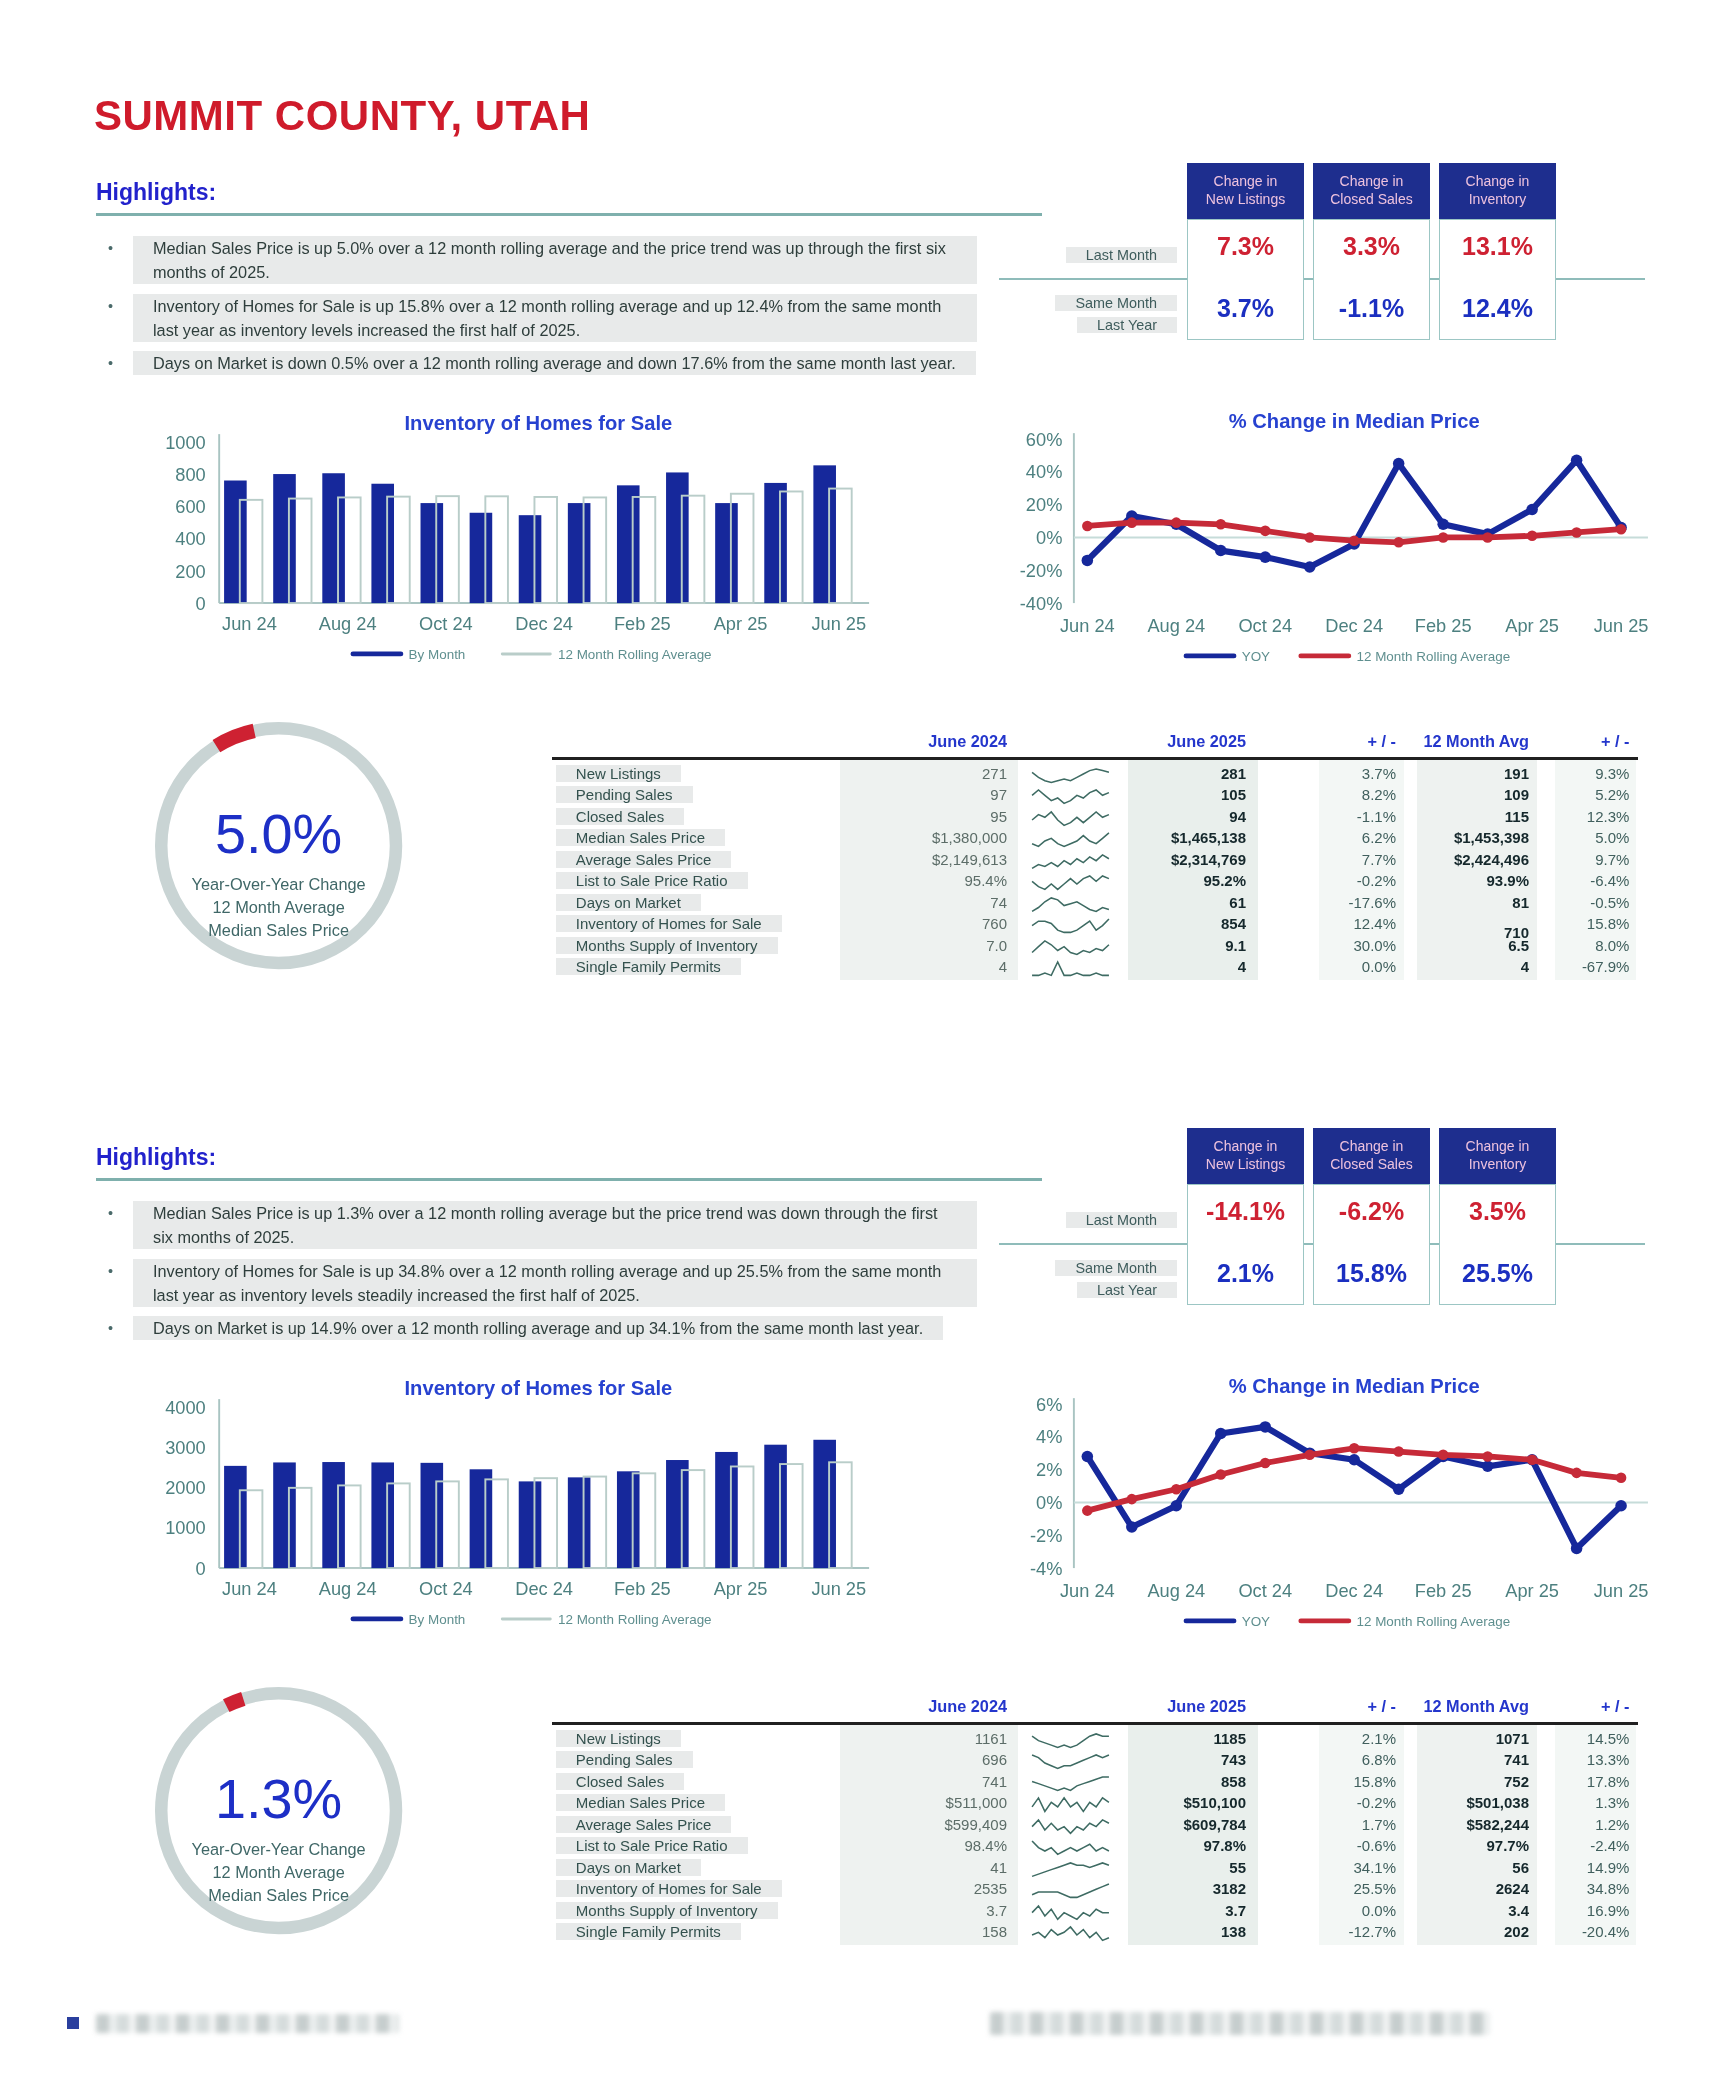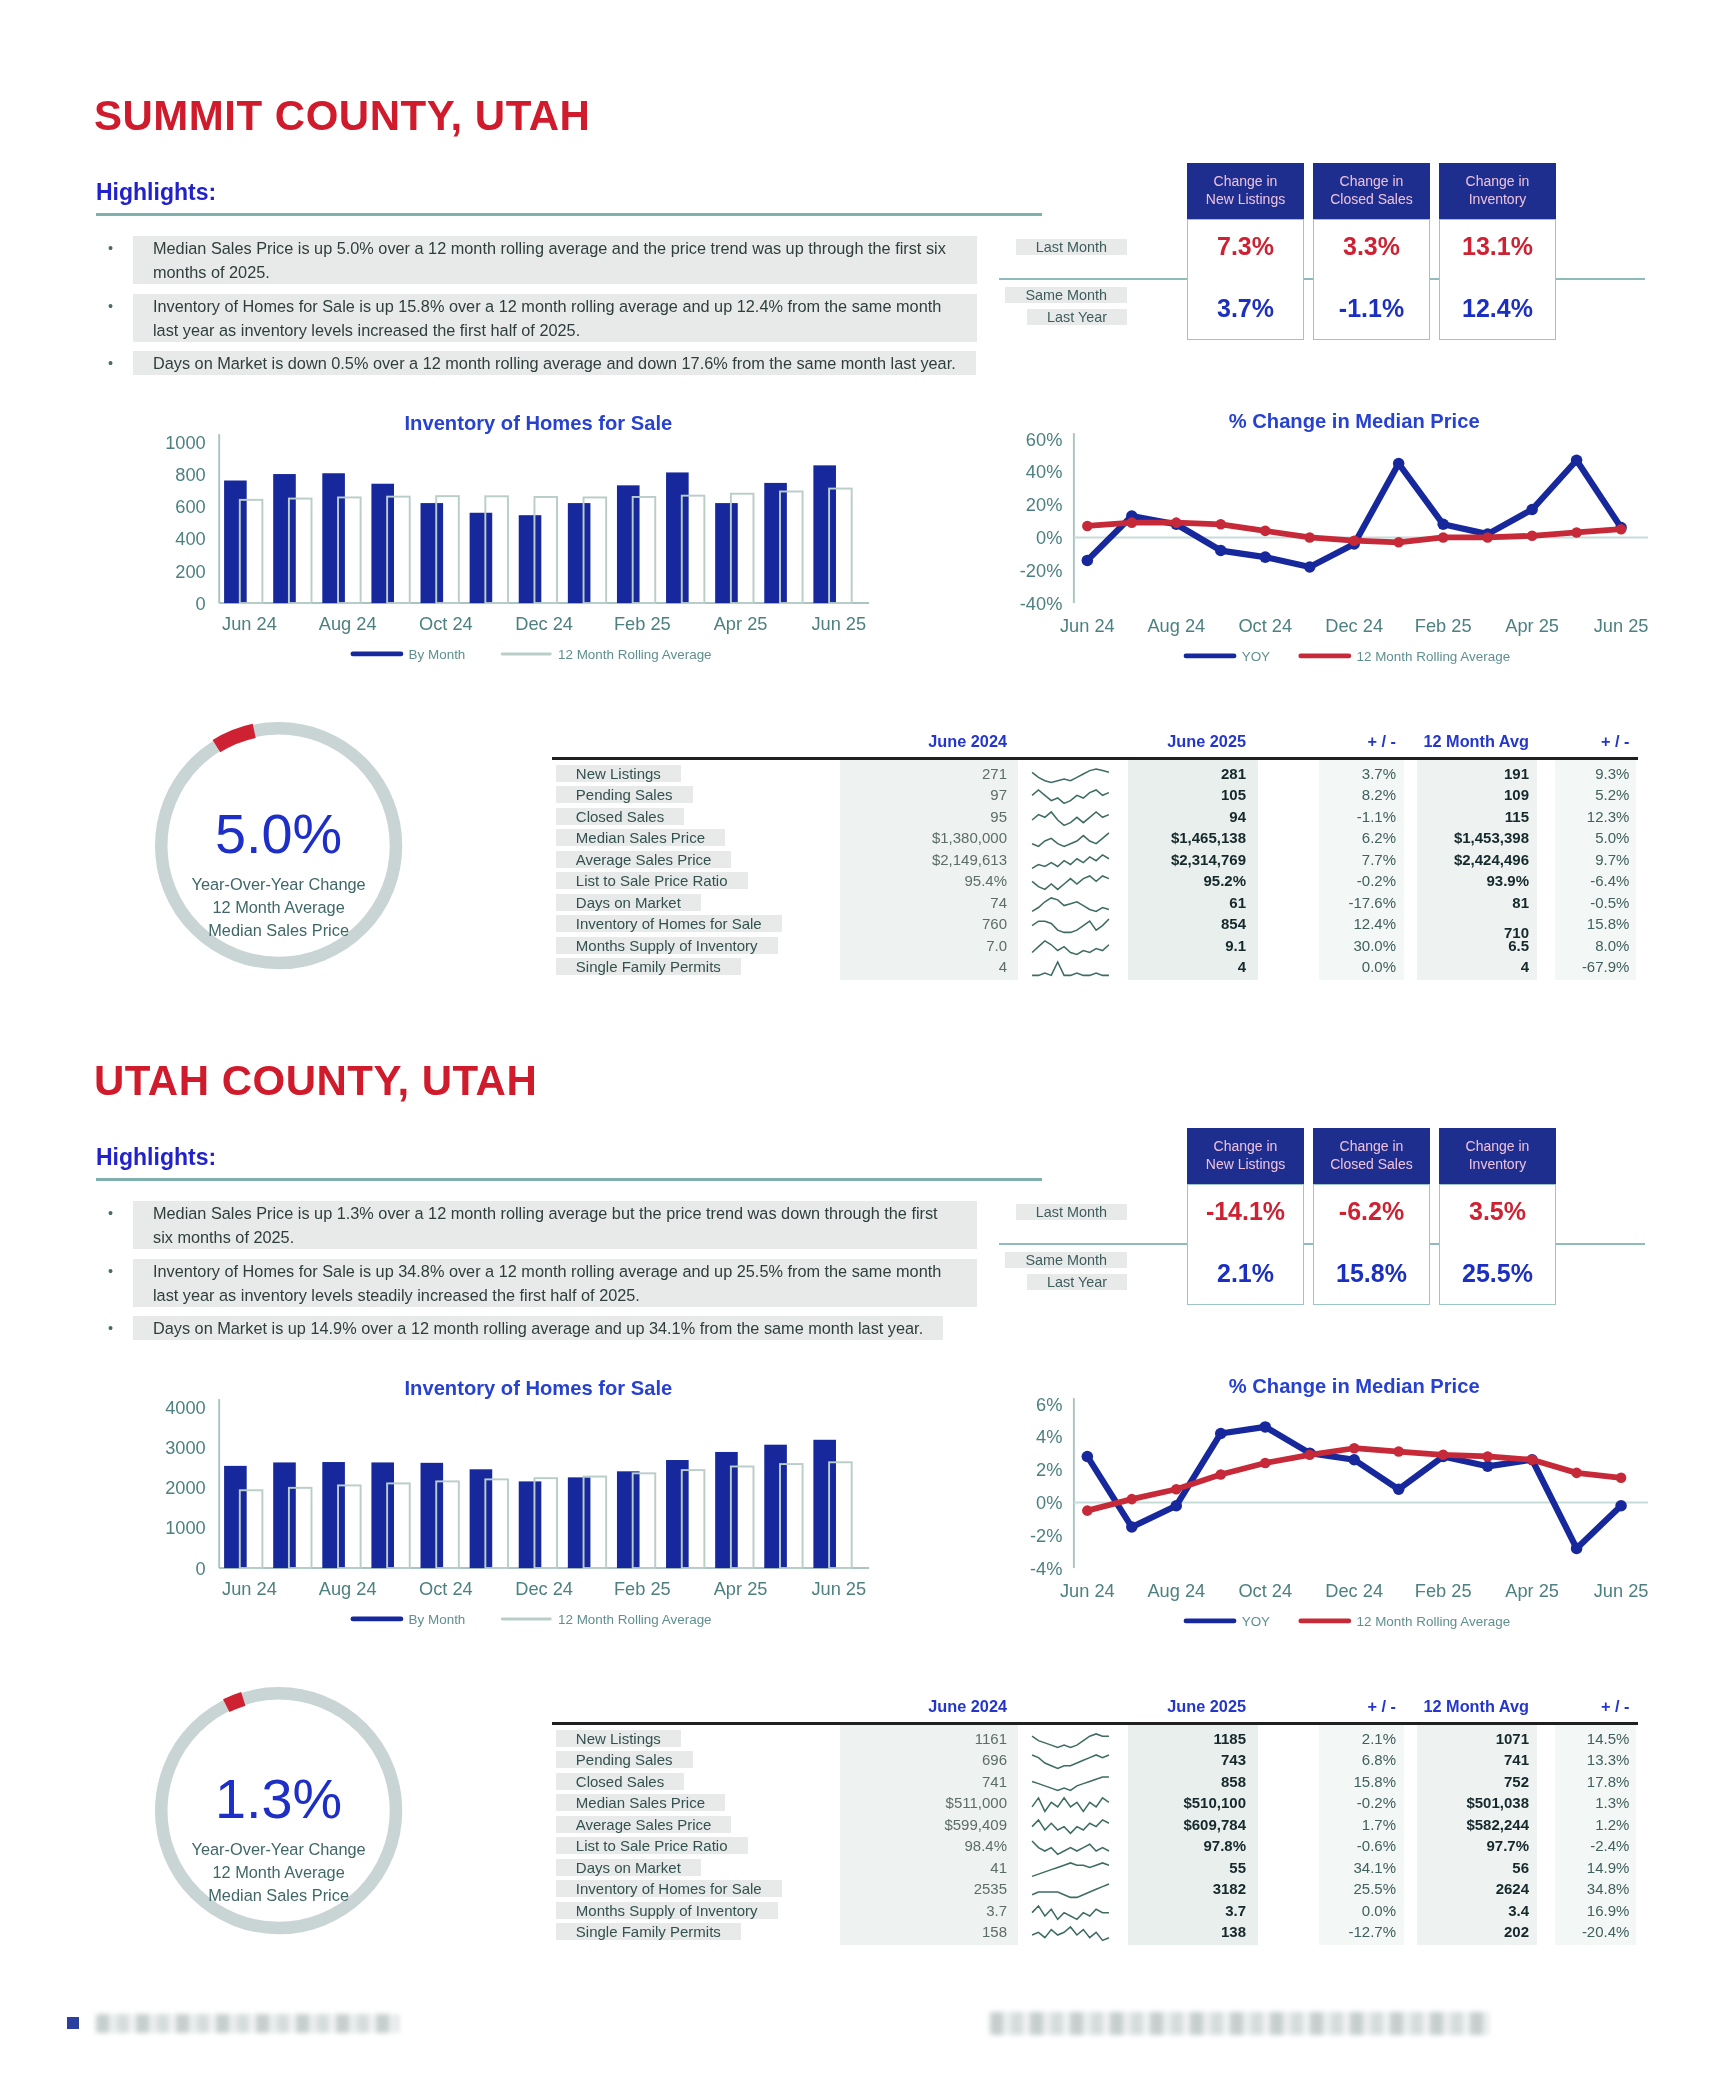--- a/index.html
+++ b/index.html
@@ -21,21 +21,21 @@
   .hl{background:rgba(165,172,170,.25);padding:0 20px;box-decoration-break:clone;}
   
   .ct-header{position:absolute;top:163px;width:117px;height:56px;background:#1e2e8e;
     color:#eec2de;font-size:14px;text-align:center;padding-top:8.6px;box-sizing:border-box;line-height:18px;}
   .ct-header span{display:block;}
   .ct-box{position:absolute;top:219px;width:117px;height:121px;border:1.4px solid #9cc6c4;box-sizing:border-box;background:#fff;}
   .ct-val{position:absolute;width:117px;text-align:center;font-size:25px;font-weight:700;}
   .ct-val.r1{top:232px;color:#ce2132;}
   .ct-val.r2{top:294px;color:#1b2fc0;}
   .c0{left:1187px}.c1{left:1313px}.c2{left:1439px}
-  .ct-label{position:absolute;left:949px;width:178px;text-align:right;font-size:14.4px;color:#3e5c5c;line-height:22px;}
+  .ct-label{position:absolute;left:999px;width:178px;text-align:right;font-size:14.4px;color:#3e5c5c;line-height:22px;margin-top:8px;}
   .ct-label.l1{top:236px}
   .ct-label.l2{top:284px}
   .ct-divider{position:absolute;left:999px;top:278px;width:646px;height:1.9px;background:#8fbcba;}
   
   .chart-slot{position:absolute;}
   .bar-slot{left:144px;top:413px;width:759px;height:264px;}
   .line-slot{left:999px;top:413px;width:672px;height:264px;}
   .gauge-slot{left:142px;top:711px;width:279px;height:279px;position:absolute;}
   .chart-title{font-size:21px;font-weight:600;fill:#2742d0;}
   .tick{font-size:19px;fill:#4d8080;}
@@ -314,21 +314,20 @@
       <div class="st-val v-teal" style="top: 226px; right: 242px;">0.0%</div>
       <div class="st-val v-bold" style="top: 226px; right: 109px;">4</div>
       <div class="st-val v-teal" style="top: 226px; right: 8.6px;">-67.9%</div>
       <svg width="81" height="17.3" style="position:absolute;left:478px;top:228px" viewBox="0 0 84 18">
         <polyline points="2,16 8.666666666666666,16 15.333333333333332,13.666666666666668 22,16 28.666666666666664,2 35.333333333333336,16 42,16 48.66666666666667,13.666666666666668 55.33333333333333,16 62,16 68.66666666666667,13.666666666666668 75.33333333333333,16 82,16" fill="none" stroke="#3e6b63" stroke-width="1.6"></polyline>
       </svg>
     </div>
 </div>
 
 <div class="county" style="top:965px">
-  <h1 class="county-title">UTAH COUNTY, UTAH</h1>
   <div class="hl-label">Highlights:</div>
   <div class="hl-rule"></div>
   <div class="bullets">
     <div class="bullet">
         <span class="bdot">•</span>
         <span class="btext hl">Median Sales Price is up 1.3% over a 12 month rolling average but the price trend was down through the first six months of 2025.</span>
       </div>
     <div class="bullet">
         <span class="bdot">•</span>
         <span class="btext hl">Inventory of Homes for Sale is up 34.8% over a 12 month rolling average and up 25.5% from the same month last year as inventory levels steadily increased the first half of 2025.</span>

